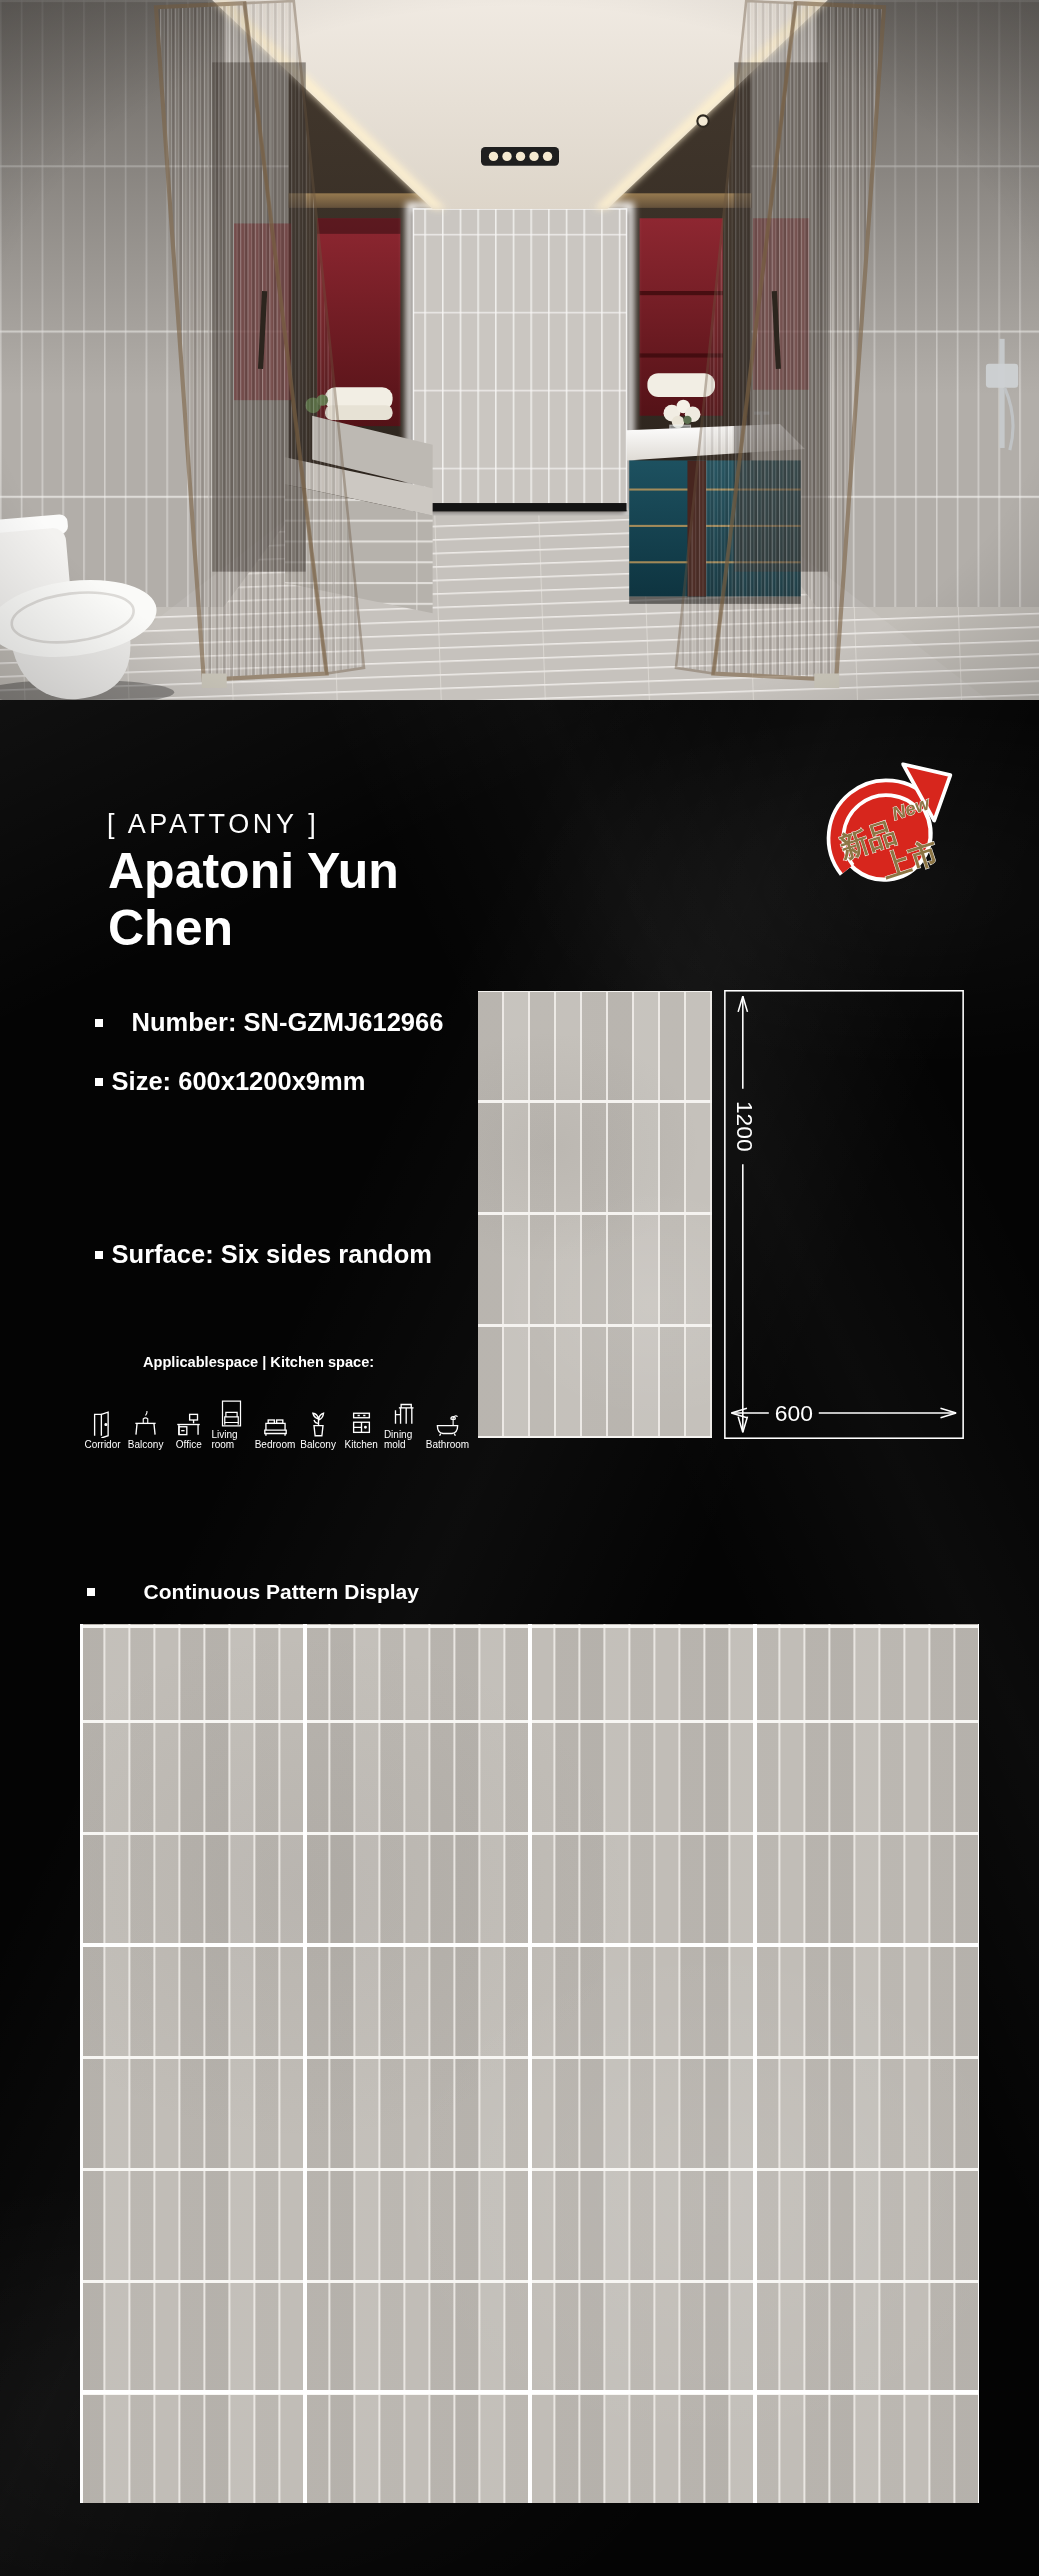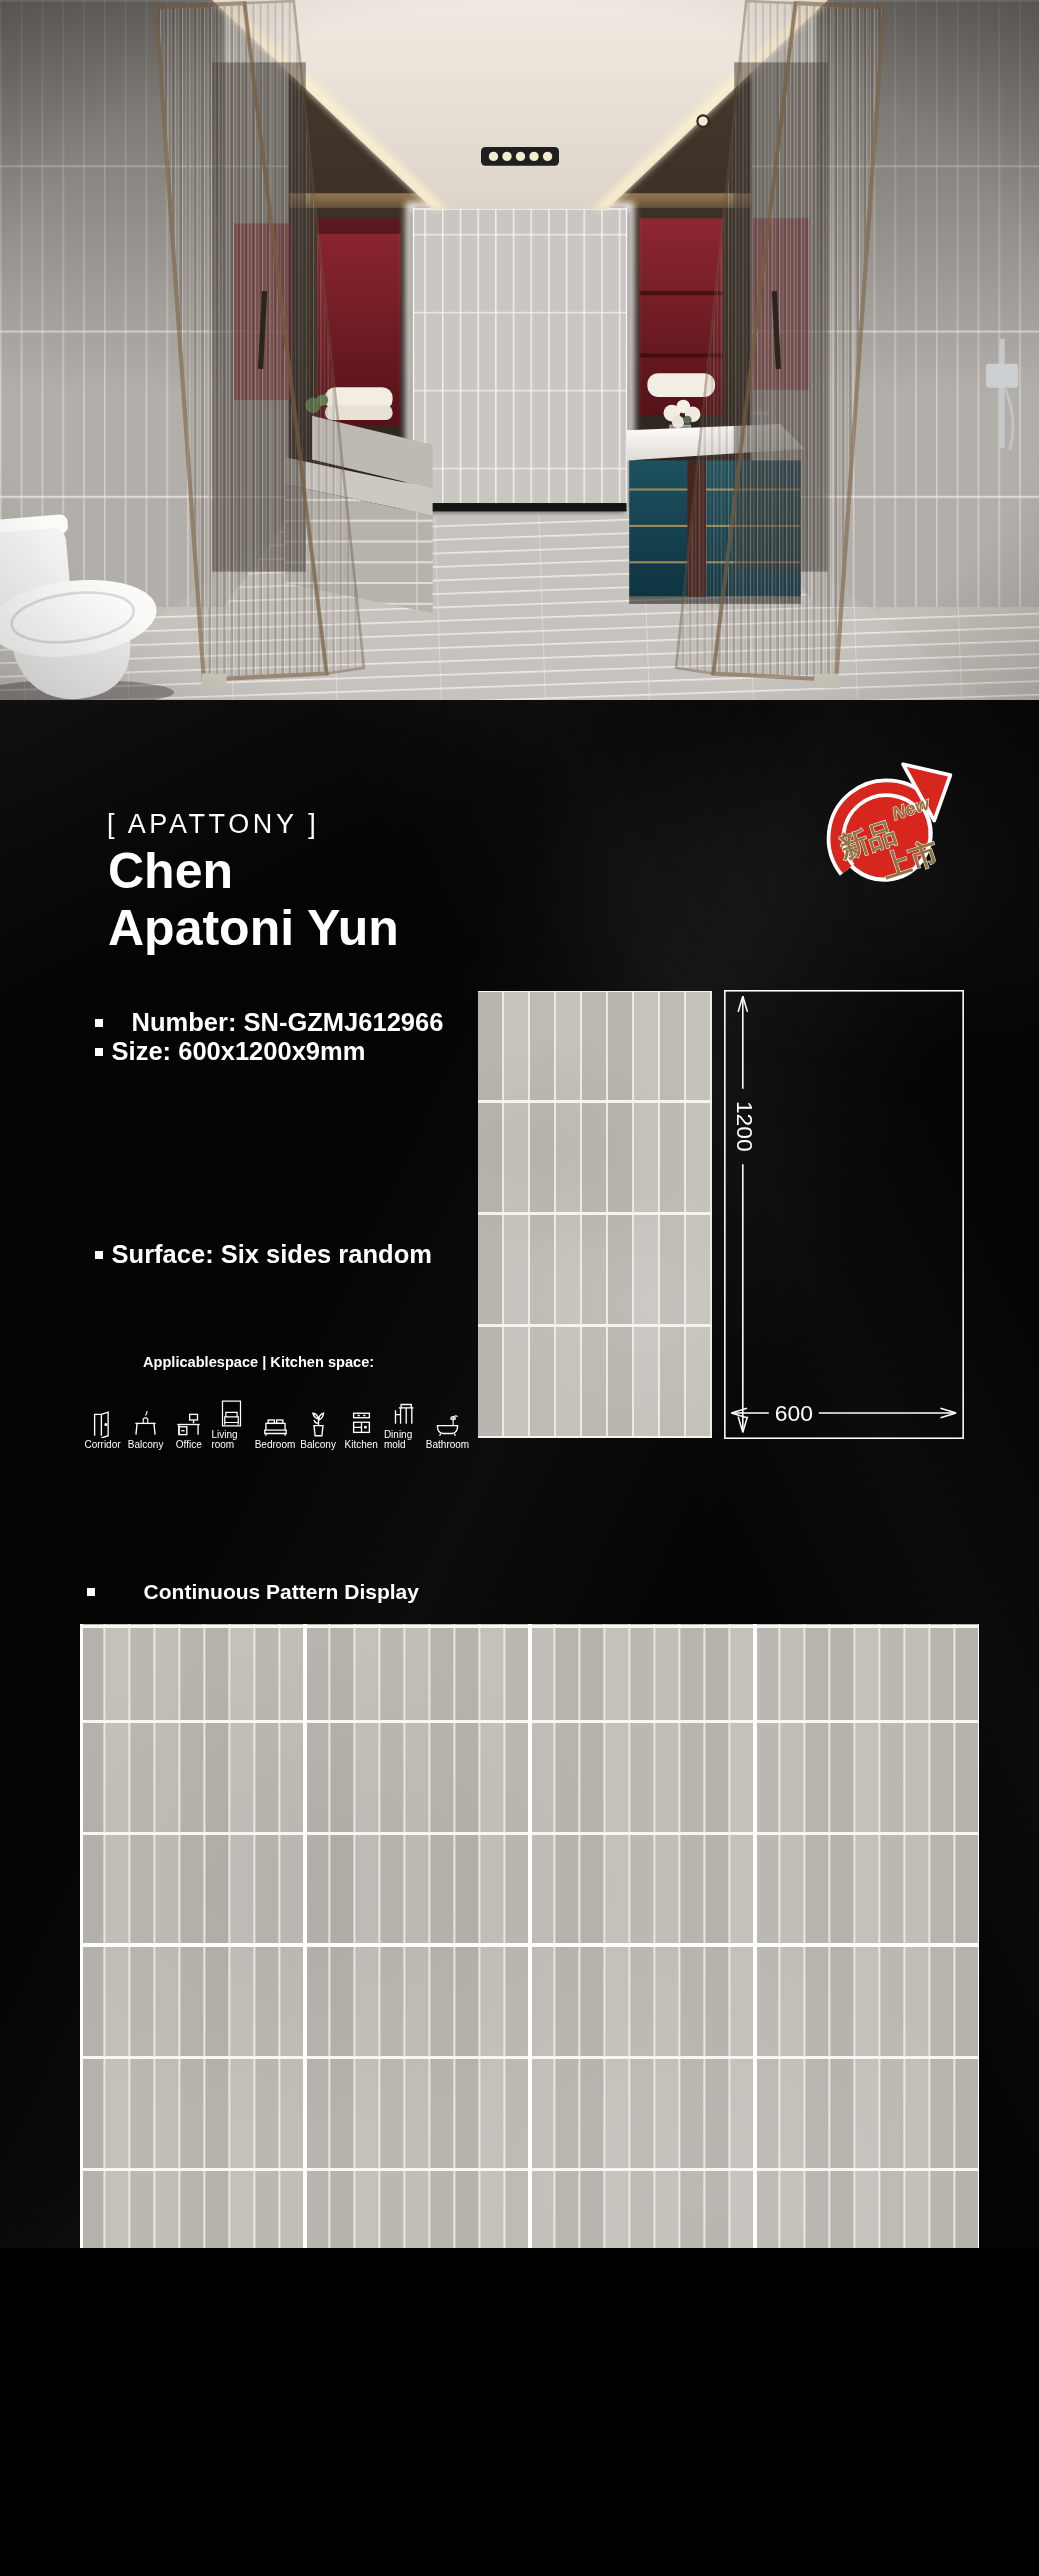--- a/index.html
+++ b/index.html
@@ -1,16 +1,16 @@
 <!DOCTYPE html>
 <html style="font-size:8.3px"><head>
 <meta charset="utf-8">
 <style>
   html,body{margin:0;padding:0;background:#000;}
-  .page{position:relative;width:1040px;height:2248px;background:#be185d;overflow:hidden;
+  .page{position:relative;width:1040px;height:2576px;background:#be185d;overflow:hidden;
         font-family:"Liberation Sans",sans-serif;color:#fff;}
   
   .backdrop{position:absolute;left:0;top:700px;width:1040px;height:1876px;
     background:
       linear-gradient(155deg, rgba(255,255,255,0.05) 0%, transparent 14%),
       linear-gradient(115deg, transparent 30%, rgba(255,255,255,0.035) 44%, transparent 58%),
       linear-gradient(65deg, transparent 62%, rgba(255,255,255,0.03) 74%, transparent 86%),
       radial-gradient(572px 260px at 88% 10%, rgba(255,255,255,0.035), transparent 70%),
       radial-gradient(728px 364px at 18% 92%, rgba(255,255,255,0.04), transparent 70%),
       #040404;}
@@ -21,21 +21,21 @@
          letter-spacing:3.6px;color:#fdfdfd;}
   .title{position:absolute;left:108px;top:843px;font-size:50px;font-weight:700;
          line-height:1.13;color:#ffffff;}
   
   .badge{position:absolute;left:819px;top:755px;width:139px;height:139px;}
   
   .spec{position:absolute;left:95px;display:flex;align-items:center;}
   .spec .sq{flex:none;width:7.8px;height:7.8px;background:#fff;margin-right:8.8px;}
   .spec .tx{font-size:25.5px;font-weight:700;line-height:1.16;color:#fff;}
   .spec .tx span{display:block;}
-  .s1{top:1008px;gap:20px;} .s2{top:1037px;} .s3{top:1145px;} .s4{top:1240px;} .s5{top:1303px;}
+  .s1{top:1008px;gap:20px;} .s2{top:1067px;} .s3{top:1145px;} .s4{top:1240px;} .s5{top:1303px;}
   
   .spaces-head{position:absolute;left:143px;top:1354px;font-size:14.6px;font-weight:700;}
   .spaces{position:absolute;left:82px;top:1400px;width:386px;display:flex;
           justify-content:space-between;align-items:flex-end;}
   .space-item{display:flex;flex-direction:column;align-items:center;width:41px;}
   .space-item svg{width:27px;height:27px;}
   .space-item .lb{margin-top:2.6px;font-size:10px;font-weight:400;line-height:1.08;
                   text-align:left;white-space:normal;}
   
   .swatch{position:absolute;left:478px;top:991px;width:234px;height:447px;
@@ -241,22 +241,22 @@
       <rect x="1488" y="560" width="10" height="150" fill="#2c251e" transform="rotate(-3 1493 635)"></rect>
     </g>
 
     <rect width="2000" height="1347" fill="url(#vign)"></rect>
   </svg>
 
   <div class="backdrop"></div>
 
   <div class="brand">[ APATTONY ]</div>
   <div class="title">
+    <div>Apatoni Yun</div>
     <div>Chen</div>
-    <div>Apatoni Yun</div>
   </div>
 
   <svg class="badge" viewBox="0 0 300 300">
     <g transform="rotate(-6 150 160)">
       <circle cx="140" cy="168" r="100" fill="#d7261d" stroke="#ffffff" stroke-width="9"></circle>
       <path d="M52 238 A 97 97 0 1 1 235 120" fill="none" stroke="#ffffff" stroke-width="40"></path>
       <path d="M52 238 A 97 97 0 1 1 235 120" fill="none" stroke="#d7261d" stroke-width="24"></path>
       <polygon points="196,24 295,58 250,152" fill="#d7261d" stroke="#ffffff" stroke-width="8" stroke-linejoin="round"></polygon>
       <g font-family="Liberation Sans, sans-serif" font-weight="700" fill="#8c7544" stroke="#ffffff" stroke-width="2" paint-order="stroke" transform="rotate(-12 150 160)">
         <text x="38" y="190" font-size="62">新品</text>

